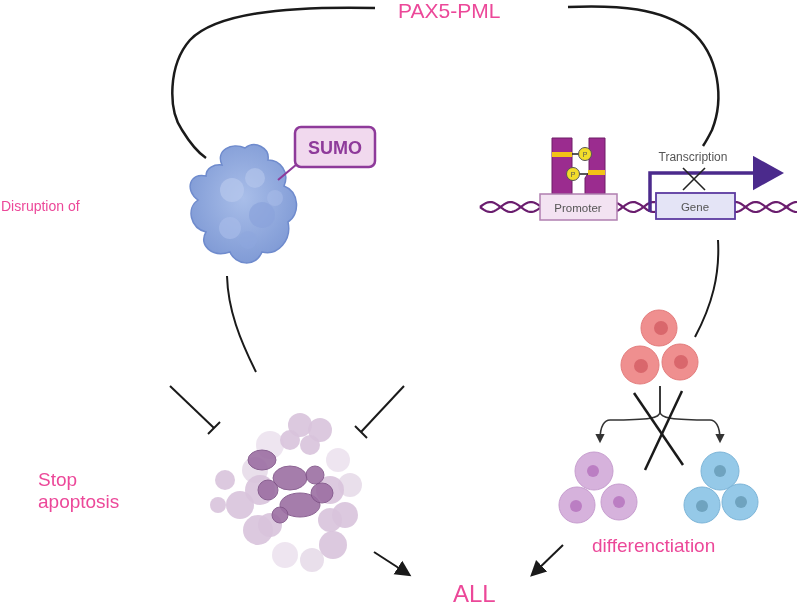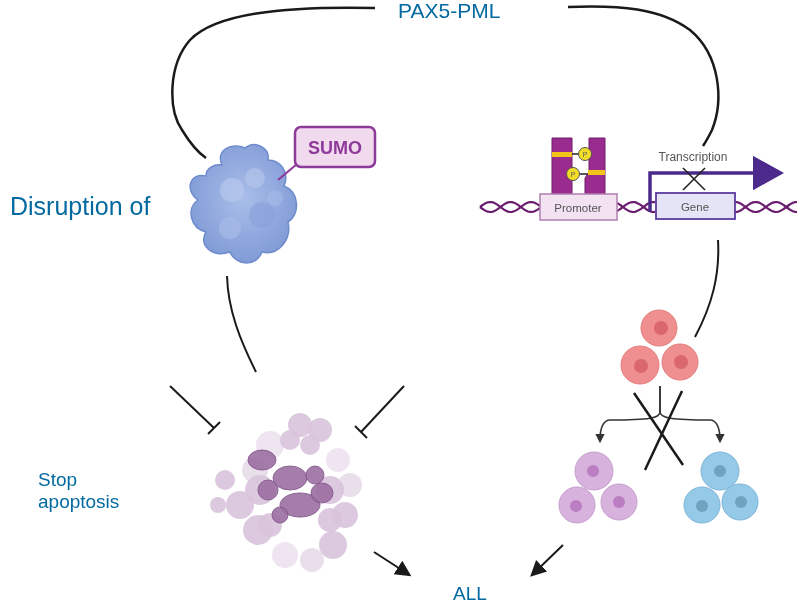--- a/index.html
+++ b/index.html
@@ -1,25 +1,25 @@
 <!DOCTYPE html>
 <html><head>
 <meta charset="utf-8">
 <style>
   html, body { margin: 0; padding: 0; background: #ffffff; }
   body { width: 800px; height: 607px; position: relative; overflow: hidden;
          font-family: "Liberation Sans", "DejaVu Sans", sans-serif; color: #333; }
   svg#diagram { position: absolute; left: 0; top: 0; }
-  .lbl { position: absolute; font-size: 19px; line-height: 22px; color: #0369a1; white-space: nowrap; }
+  .lbl { position: absolute; font-size: 19px; line-height: 22px; color: #ec4899; white-space: nowrap; }
   .lbl span { display: block; }
   #title { left: 398px; top: 0px; font-size: 21px; }
-  #disruption { left: 10px; top: 195px; font-size: 25px; text-align: right; }
+  #disruption { left: 1px; top: 195px; font-size: 14px; text-align: right; }
   #block { left: 38px; top: 469px; font-size: 19px; }
   #stopcell { left: 592px; top: 535px; font-size: 19px; }
-  #all { left: 453px; top: 583px; font-size: 19px; }
+  #all { left: 453px; top: 583px; font-size: 24px; }
   .svgtxt { font-family: "Liberation Sans", "DejaVu Sans", sans-serif; }
 </style>
 </head>
 <body>
 
 <svg id="diagram" width="800" height="607" viewBox="0 0 800 607">
   <defs>
     <marker id="arrowhead" markerWidth="10" markerHeight="10" refX="6" refY="5" orient="auto">
       <path d="M0,1 L8,5 L0,9 Z" fill="#1a1a1a"></path>
     </marker>
@@ -180,14 +180,15 @@
 
 <div class="lbl" id="title">PAX5-PML</div>
 <div class="lbl" id="disruption">
   <span>Disruption of</span>
 </div>
 <div class="lbl" id="block">
   <span>Stop</span>
   <span>apoptosis</span>
 </div>
 <div class="lbl" id="stopcell">
+  <span>differenctiation</span>
 </div>
 <div class="lbl" id="all">ALL</div>
 
 </body></html>

